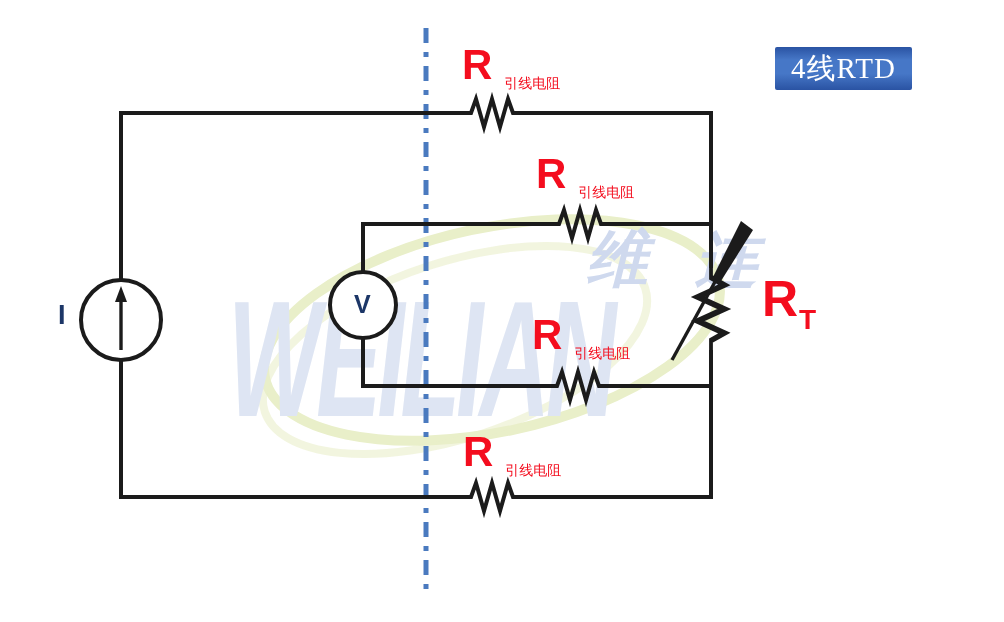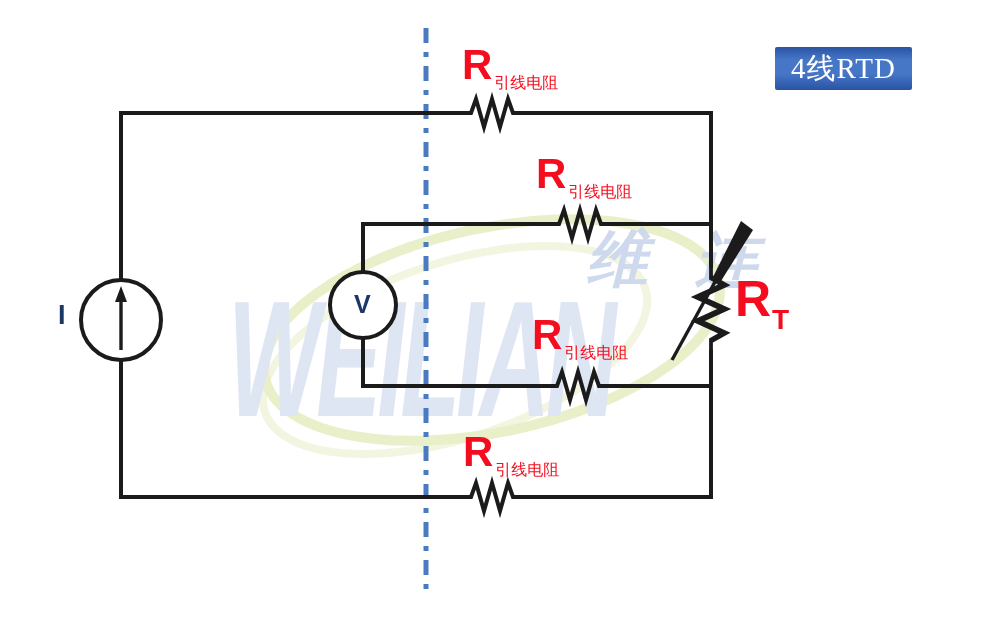--- a/index.html
+++ b/index.html
@@ -37,21 +37,21 @@
   
   .rlabel{
     position:absolute;z-index:2;white-space:nowrap;
     color:var(--label_red,#f40d1e);line-height:1;
   }
   .rbig{
     font-size:42px;font-weight:bold;
     font-family:"Liberation Sans","DejaVu Sans",sans-serif;
   }
   .rsub{
-    font-size:16px;position:relative;top:9px;margin-left:2px;
+    font-size:14px;position:relative;top:9px;margin-left:12px;
     font-family:"Liberation Serif","DejaVu Serif",serif;
   }
   .rtbig{
     font-size:50px;font-weight:bold;
     font-family:"Liberation Sans","DejaVu Sans",sans-serif;
   }
   .rtsub{
     font-size:28px;font-weight:bold;position:relative;top:13px;margin-left:1px;
     font-family:"Liberation Sans","DejaVu Sans",sans-serif;
   }
@@ -127,21 +127,21 @@
   <div class="rlabel" style="left:536px;top:153px;">
     <span class="rbig">R</span><span class="rsub">引线电阻</span>
   </div>
   <div class="rlabel" style="left:532px;top:314px;">
     <span class="rbig">R</span><span class="rsub">引线电阻</span>
   </div>
   <div class="rlabel" style="left:463px;top:431px;">
     <span class="rbig">R</span><span class="rsub">引线电阻</span>
   </div>
 
-  <div class="rlabel" style="left:735px;top:274px;">
+  <div class="rlabel" style="left:762px;top:274px;">
     <span class="rtbig">R</span><span class="rtsub">T</span>
   </div>
 
   <div class="meter-label" id="label-current">I</div>
   <div class="meter-label" id="label-volt">V</div>
 
   <div class="banner">
     <span>4线RTD</span>
   </div>
 

